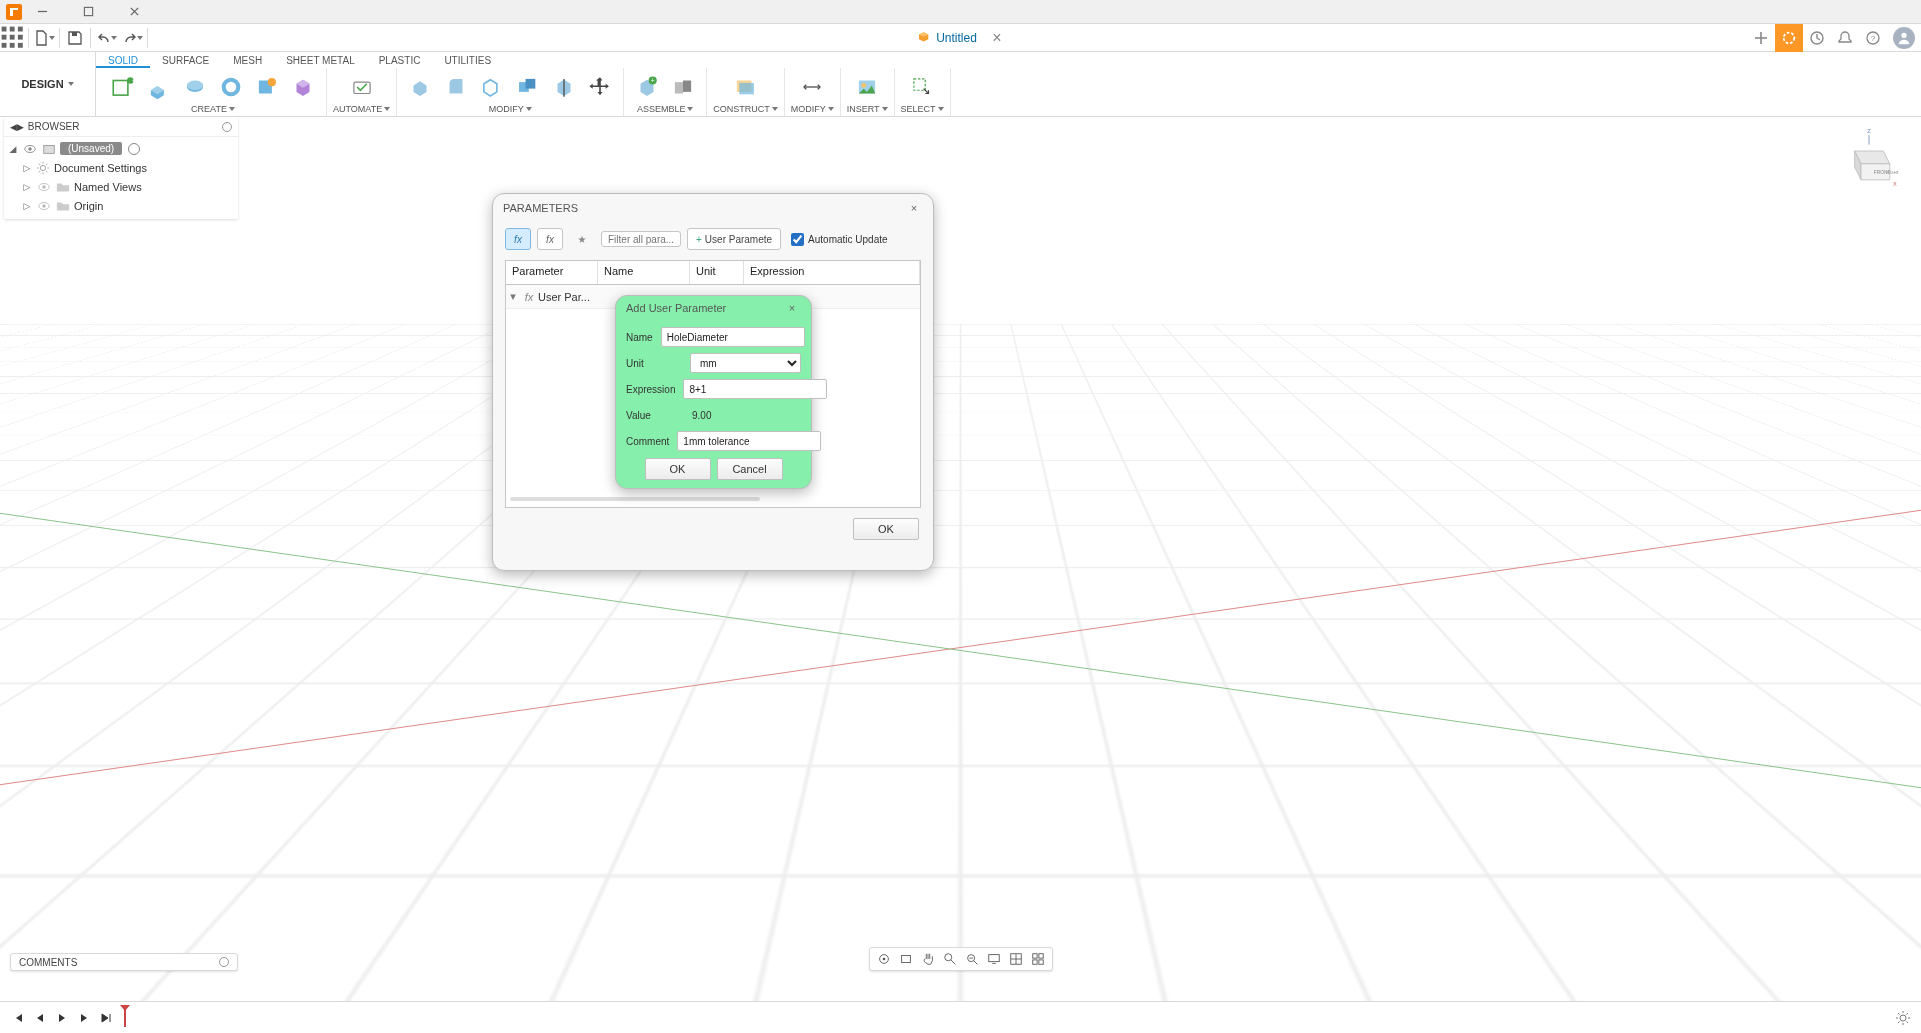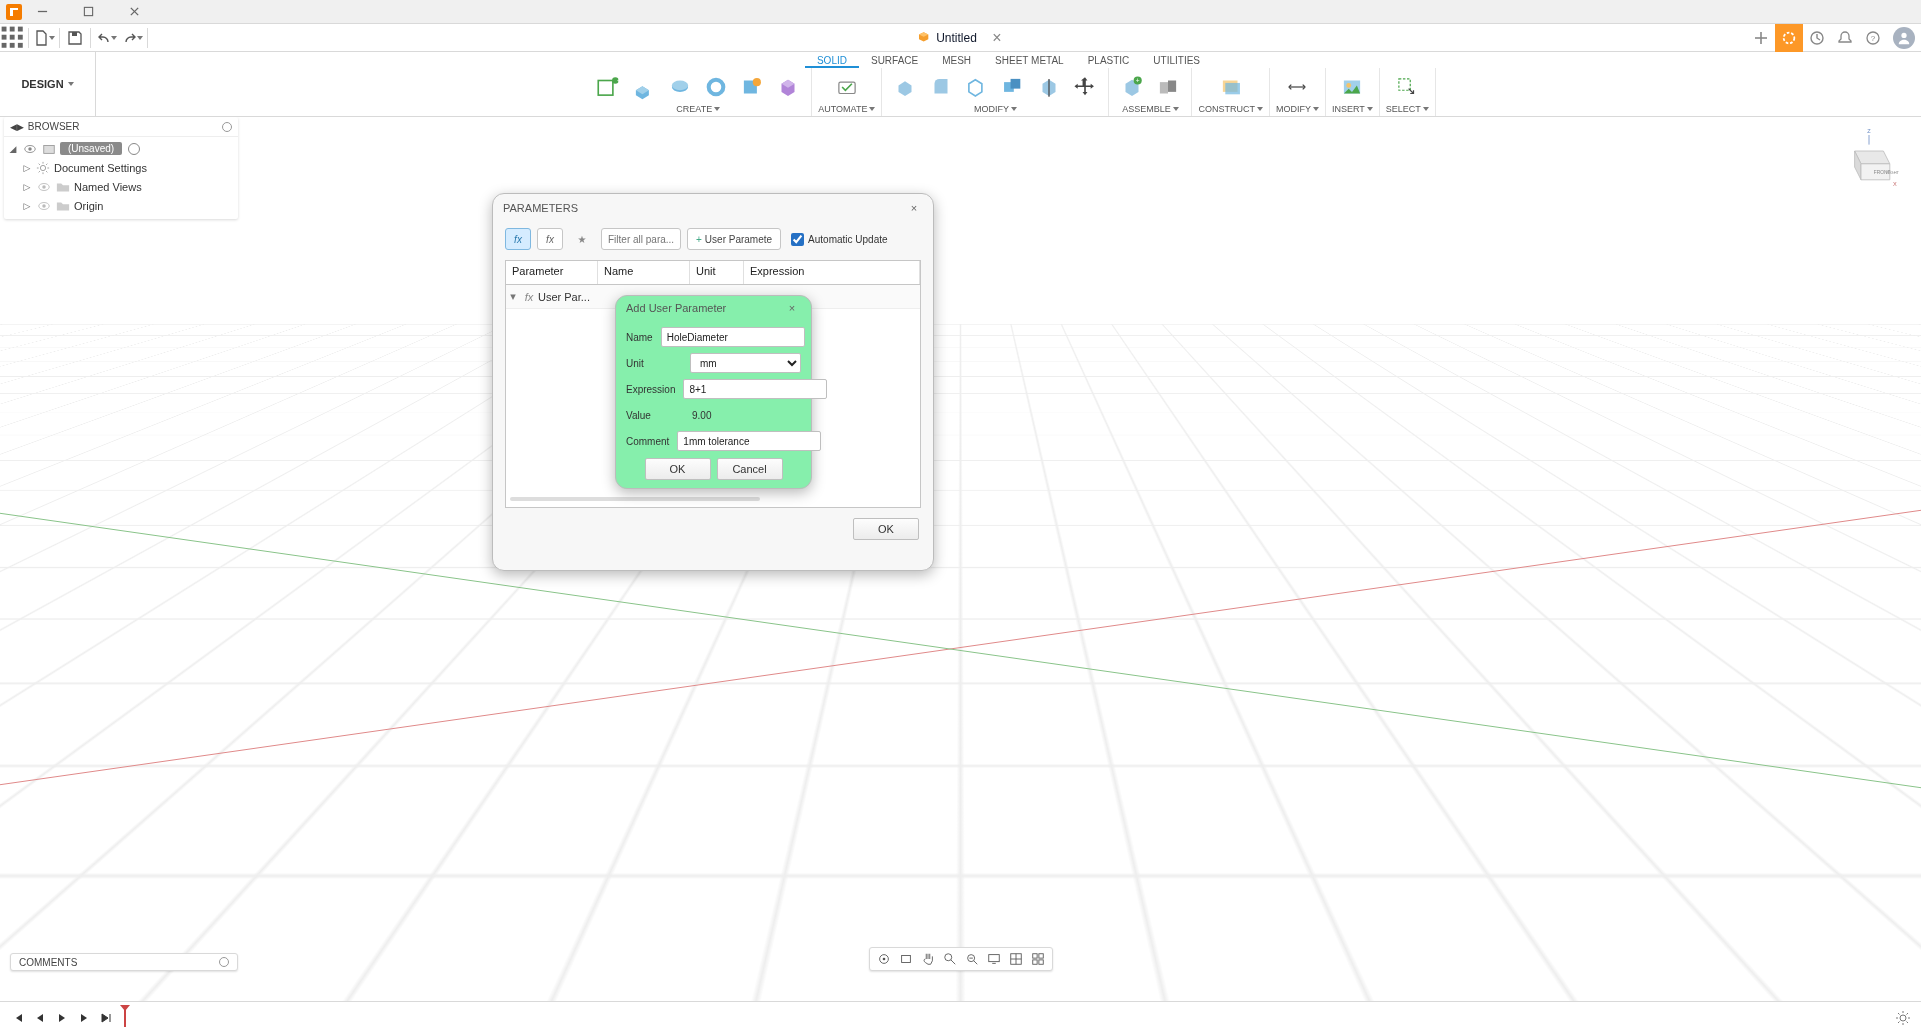--- a/index.html
+++ b/index.html
@@ -15,21 +15,21 @@
 .titlebar .winbtn svg { width: 11px; height: 11px; }
 
 
 .qabar { height: 28px; background: #fff; border-bottom: 1px solid #d9d9d9; display: flex; align-items: center; position: relative; }
 .qabar .qa-left { display: flex; align-items: center; height: 100%; }
 .qa-grid, .qa-item { width: 26px; height: 26px; display: flex; align-items: center; justify-content: center; cursor: pointer; color: #555; }
 .qa-sep { width: 1px; height: 20px; background: #d9d9d9; margin: 0 2px; }
 .qa-item svg { width: 16px; height: 16px; }
 .qa-item .caret { margin-left: -1px; }
 .doctab-wrap { position: absolute; left: 50%; transform: translateX(-50%); display: flex; align-items: center; height: 100%; }
-.doctab { display: flex; align-items: center; gap: 6px; padding: 0 10px; height: 100%; font-size: 12px; color: #0f172a; }
+.doctab { display: flex; align-items: center; gap: 6px; padding: 0 10px; height: 100%; font-size: 12px; color: #0369a1; }
 .doctab .cube-icon { width: 14px; height: 14px; }
 .doctab-close { width: 20px; height: 20px; display:flex; align-items:center; justify-content:center; color:#888; cursor:pointer; margin-right: 8px;}
 .qa-right { margin-left: auto; display: flex; align-items: center; gap: 0; }
 .qa-rbtn { width: 28px; height: 28px; display: flex; align-items: center; justify-content: center; cursor: pointer; color: #666; }
 .qa-rbtn.active { background: #fd9827; color: #fff; }
 .qa-rbtn svg { width: 16px; height: 16px; }
 .avatar { width: 22px; height: 22px; border-radius: 50%; background: #a8b2c0; margin: 0 6px; display:flex; align-items:center; justify-content:center;}
 
 
 .ribbon { height: 65px; background: #fff; border-bottom: 1px solid #d9d9d9; display: flex; }
@@ -80,21 +80,21 @@
 
 .dlg { position:absolute; background:#f7f7f7; border:1px solid #bcbcbc; border-radius:12px; box-shadow: 0 4px 14px rgba(0,0,0,0.28);}
 .dlg-head { height: 28px; display:flex; align-items:center; padding: 0 10px; font-size: 11px; color:#555;}
 .dlg-head .spacer{flex:1;}
 .dlg-close { width:18px; height:18px; display:flex; align-items:center; justify-content:center; cursor:pointer; color:#666;}
 .params-dlg { top: 76px; left: 492px; width: 442px; height: 378px; }
 .params-toolbar { display:flex; align-items:center; gap:6px; padding: 6px 12px 10px;}
 .pt-btn { width:26px; height:22px; border:1px solid #c6c6c6; background:#fff; border-radius:3px; display:flex; align-items:center; justify-content:center; cursor:pointer; font-size:10px;}
 .pt-btn.active { background:#d5ecff; border-color:#7fb8e0;}
 .pt-btn.star { border:none; background:transparent; color:#888;}
-.pt-filter { width:80px; height:22px; border:1px solid #c6c6c6; border-radius:3px; padding:0 6px; font-size:10px; color:#333;}
+.pt-filter { width:80px; height:16px; border:1px solid #c6c6c6; border-radius:3px; padding:0 6px; font-size:10px; color:#333;}
 .pt-add { height:22px; border:1px solid #c6c6c6; background:#fff; border-radius:3px; padding:0 8px; font-size:10px; color:#444; display:flex; align-items:center; gap:3px; cursor:pointer;}
 .pt-check { display:flex; align-items:center; gap:4px; font-size:10px; color:#333; margin-left:4px;}
 .pt-check input{ accent-color:#2570c4;}
 .params-table { margin: 0 12px; border:1px solid #c6c6c6; background:#fff; height: 248px; display:flex; flex-direction:column; overflow:hidden;}
 .pth { display:flex; height:24px; border-bottom:1px solid #c6c6c6; font-size:11px; color:#222;}
 .pth > div { padding: 4px 6px; border-right:1px solid #e0e0e0;}
 .ptr0 { display:flex; height:24px; align-items:center; font-size:11px; color:#333; border-bottom:1px solid #eee; background:#fafafa;}
 .ptr0 .fx { width:18px; font-style:italic; color:#888; text-align:center;}
 .params-table .scroll-bar { margin-top:auto; height:10px; display:flex; padding:0 4px 2px;}
 .scroll-bar .track { height:4px; background:#ddd; width:250px; border-radius:2px;}
@@ -248,21 +248,21 @@
         </svg>
       </span>
   </div>
 </div>
 
 <div class="ribbon">
   <div class="workspace-switcher">
     <span>DESIGN</span>
       <span class="caret-d"></span>
   </div>
-  <div class="rib-col" style="flex:1;align-items:center;">
+  <div class="rib-col" style="flex:1;">
     <div class="rib-tabs">
       <div class="rib-tab active">SOLID</div>
       <div class="rib-tab">SURFACE</div>
       <div class="rib-tab">MESH</div>
       <div class="rib-tab">SHEET METAL</div>
       <div class="rib-tab">PLASTIC</div>
       <div class="rib-tab">UTILITIES</div>
     </div>
     <div class="rib-tools">
       <div class="rib-group">

